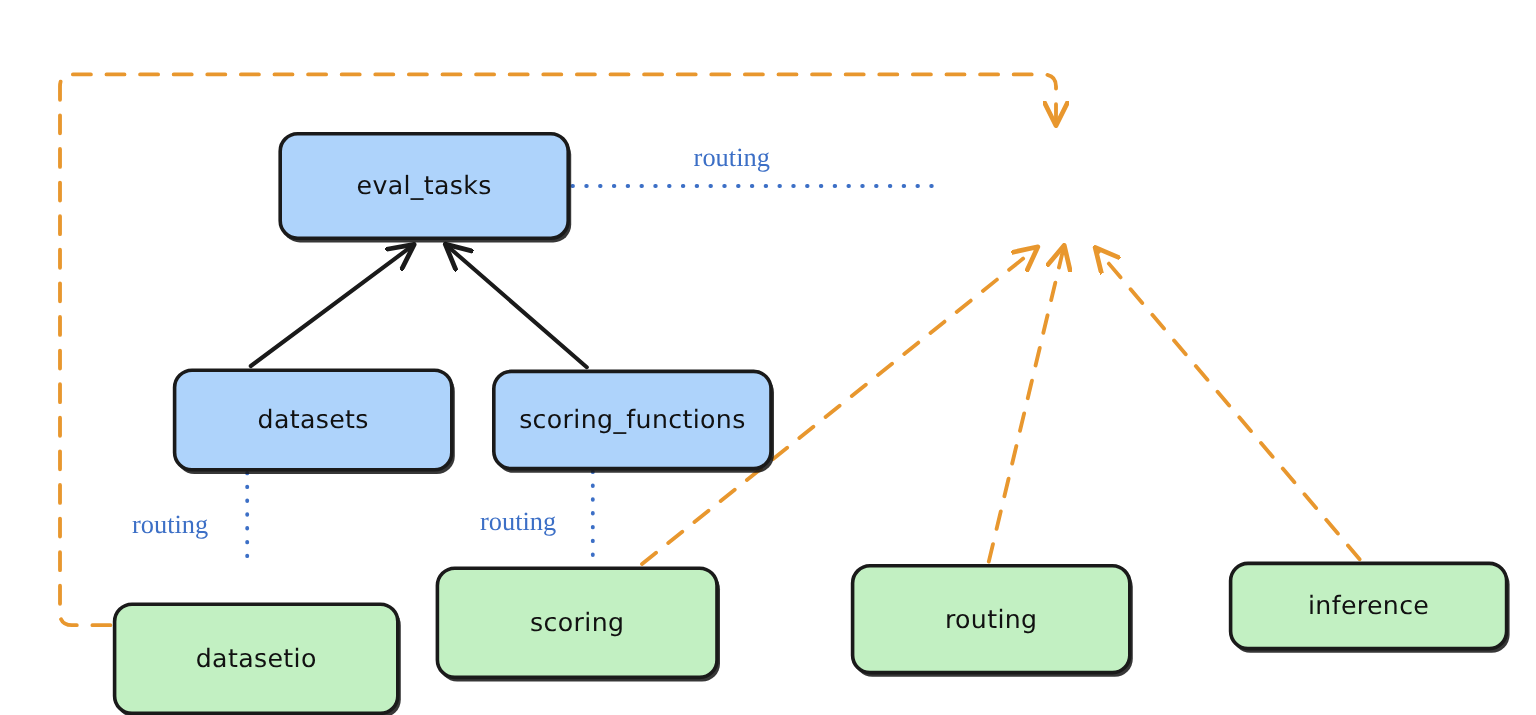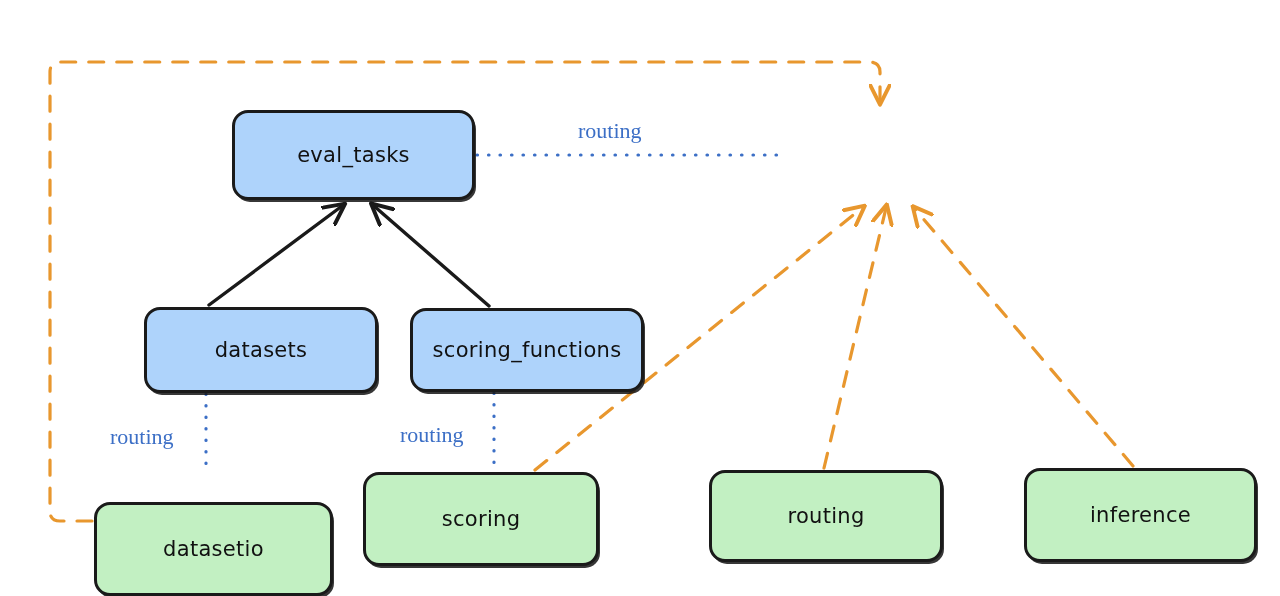--- a/index.html
+++ b/index.html
@@ -105,21 +105,21 @@
   </div>
 
   <div class="node green" style="left:363px; top:472px; width:236px; height:94px;">
     <span>scoring</span>
   </div>
 
   <div class="node green" style="left:709px; top:470px; width:234px; height:92px;">
     <span>routing</span>
   </div>
 
-  <div class="node green" style="left:1024px; top:468px; width:233px; height:94px;">
+  <div class="node green" style="left:1024px; top:468px; width:233px; height:74px;">
     <span>inference</span>
   </div>
 
   <div class="edge-label" style="left:578px; top:118px;">routing</div>
 
   <div class="edge-label" style="left:110px; top:424px;">routing</div>
 
   <div class="edge-label" style="left:400px; top:422px;">routing</div>
 
 </div>

